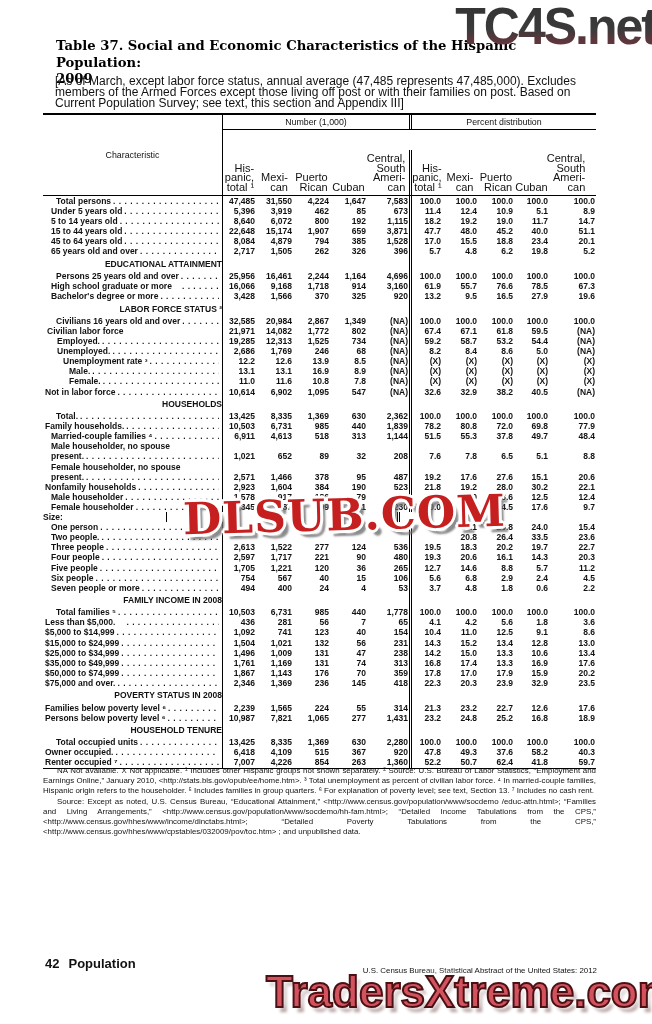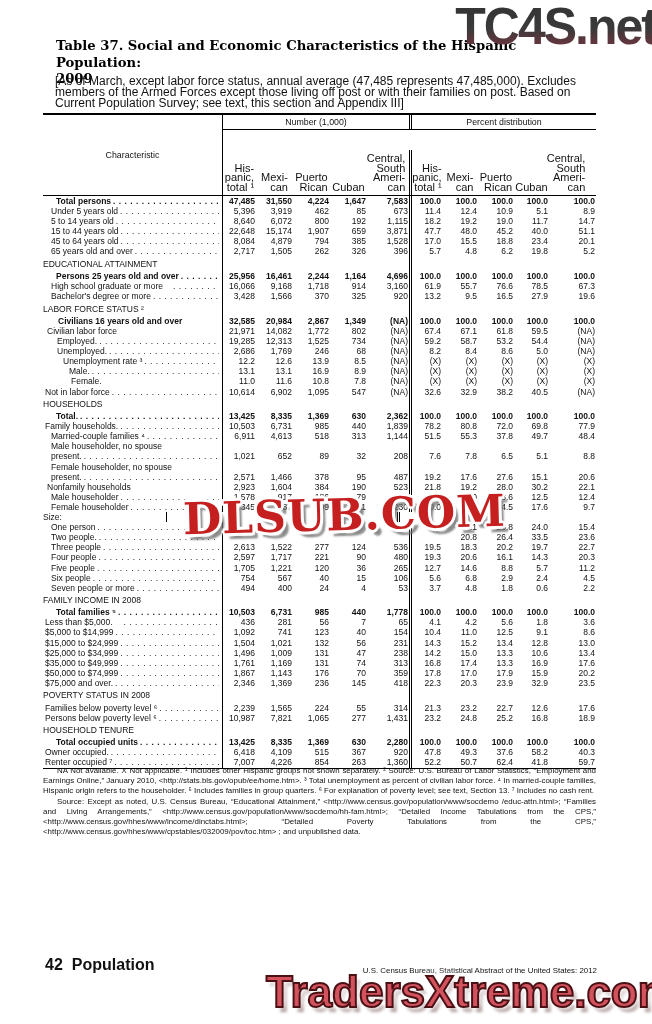--- a/index.html
+++ b/index.html
@@ -28,37 +28,37 @@
   .sp { display: flex; align-items: center; justify-content: center; font-size: 8.8px; }
   .sp-num { width: 186px; }
   .sp-pct { width: 187px; border-left: 3px double #000; }
   .th-heads { display: flex; height: 45px; }
   .vh { display: flex; align-items: flex-end; justify-content: center; text-align: right;
         white-space: pre-line; padding-bottom: 3px; font-size: 11px; line-height: 9.4px; }
   
   .c0 { width: 33px; } .c1 { width: 37px; } .c2 { width: 37px; } .c3 { width: 37px; } .c4 { width: 42px; padding-right: 4px; }
   .c5 { width: 33px; border-left: 3px double #000; } .c6 { width: 36px; } .c7 { width: 36px; } .c8 { width: 35px; } .c9 { width: 47px; padding-right: 13px; }
   .tbody { border-bottom: 1.5px solid #000; }
-  .trow { display: flex; height: 10.1px; }
+  .trow { display: flex; height: 10.1px; font-weight: bold; }
   .trow.two { height: 20.2px; }
   .trow.sec { height: 14.5px; }
   .trow.sub { height: 10.1px; gap: 17px; }
   .trow.b { font-weight: bold; }
   .lbl { width: 180px; border-right: 1px solid #000; display: flex; flex-direction: column; justify-content: flex-end; overflow: hidden; }
   .lline { display: flex; align-items: baseline; line-height: 10.1px; height: 10.1px; white-space: nowrap; }
   .sec .lbl { justify-content: center; }
-  .sec .lline { justify-content: flex-start; }
+  .sec .lline { justify-content: flex-end; }
   .dots { flex: 1; overflow: hidden; margin: 0 3px 0 2px; }
   .dots::after { content: ". . . . . . . . . . . . . . . . . . . . . . . . . . . . . . . . . . . . . . . . . . . . . . . . . . . . . . . . . . . ."; letter-spacing: 0.5px; }
   .v { display: flex; align-items: flex-end; justify-content: flex-end; line-height: 10.1px; padding-right: 1px; white-space: nowrap; }
   
   .fnotes { position: absolute; left: 43px; top: 766px; width: 553px; font-size: 7.9px; line-height: 10.2px; text-align: justify; }
   .fnotes p { text-indent: 14px; }
   
-  .pgfoot { position: absolute; left: 45px; top: 956px; font-size: 16px; font-weight: 600; color: #111; }
+  .pgfoot { position: absolute; left: 45px; top: 956px; font-size: 13px; font-weight: 600; color: #111; }
   .pgfoot .sp2 { display: inline-block; width: 9px; }
   .credit { position: absolute; right: 55px; top: 966px; font-size: 7.9px; color: #111; }
   
   .wm-top {
     position: absolute; top: 0px; right: -4px; z-index: 5;
     font-family: "Liberation Sans", sans-serif; font-weight: 800;
     font-size: 50px; letter-spacing: -2px; line-height: 52px; transform: scaleY(1.04);
     background: linear-gradient(180deg, #333333 0%, #3a3a3a 55%, #7e3340 100%);
     -webkit-background-clip: text; background-clip: text; color: transparent;
     text-shadow: none; white-space: nowrap;
@@ -322,21 +322,21 @@
           <div class="v c3"></div>
           <div class="v c4"></div>
           <div class="v c5"></div>
           <div class="v c6"></div>
           <div class="v c7"></div>
           <div class="v c8"></div>
           <div class="v c9"></div>
         </div>
         <div class="trow b">
           <div class="lbl">
-            <div class="lline" style="padding-left: 13px; flex-direction: column;">
+            <div class="lline" style="padding-left: 13px;">
               <span>Civilians 16 years old and over</span>
               <span class="dots"></span>
             </div>
           </div>
           <div class="v c0">32,585</div>
           <div class="v c1">20,984</div>
           <div class="v c2">2,867</div>
           <div class="v c3">1,349</div>
           <div class="v c4">(NA)</div>
           <div class="v c5">100.0</div>
@@ -430,21 +430,21 @@
           <div class="v c3">8.9</div>
           <div class="v c4">(NA)</div>
           <div class="v c5">(X)</div>
           <div class="v c6">(X)</div>
           <div class="v c7">(X)</div>
           <div class="v c8">(X)</div>
           <div class="v c9">(X)</div>
         </div>
         <div class="trow">
           <div class="lbl">
-            <div class="lline" style="padding-left: 26px; flex-direction: column;">
+            <div class="lline" style="padding-left: 26px;">
               <span>Female.</span>
               <span class="dots"></span>
             </div>
           </div>
           <div class="v c0">11.0</div>
           <div class="v c1">11.6</div>
           <div class="v c2">10.8</div>
           <div class="v c3">7.8</div>
           <div class="v c4">(NA)</div>
           <div class="v c5">(X)</div>
@@ -579,21 +579,21 @@
           <div class="v c3">95</div>
           <div class="v c4">487</div>
           <div class="v c5">19.2</div>
           <div class="v c6">17.6</div>
           <div class="v c7">27.6</div>
           <div class="v c8">15.1</div>
           <div class="v c9">20.6</div>
         </div>
         <div class="trow">
           <div class="lbl">
-            <div class="lline" style="padding-left: 2px; flex-direction: column;">
+            <div class="lline" style="padding-left: 2px;">
               <span>Nonfamily households</span>
               <span class="dots"></span>
             </div>
           </div>
           <div class="v c0">2,923</div>
           <div class="v c1">1,604</div>
           <div class="v c2">384</div>
           <div class="v c3">190</div>
           <div class="v c4">523</div>
           <div class="v c5">21.8</div>

